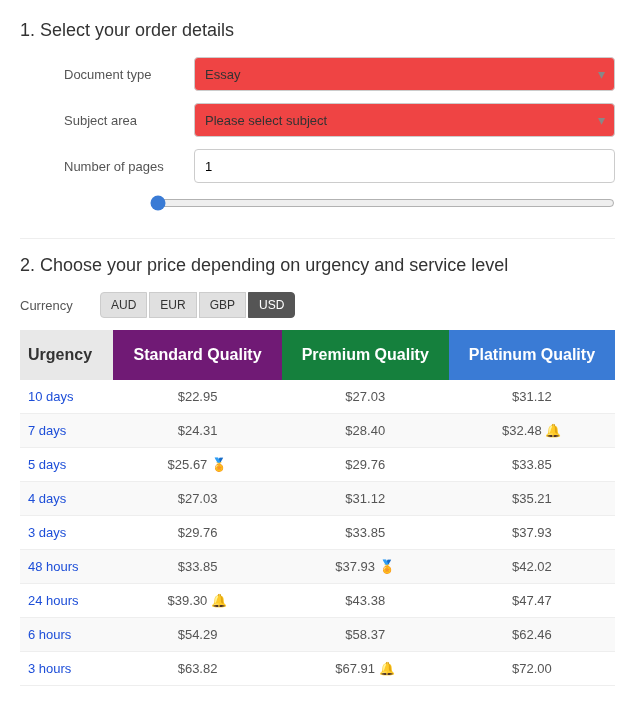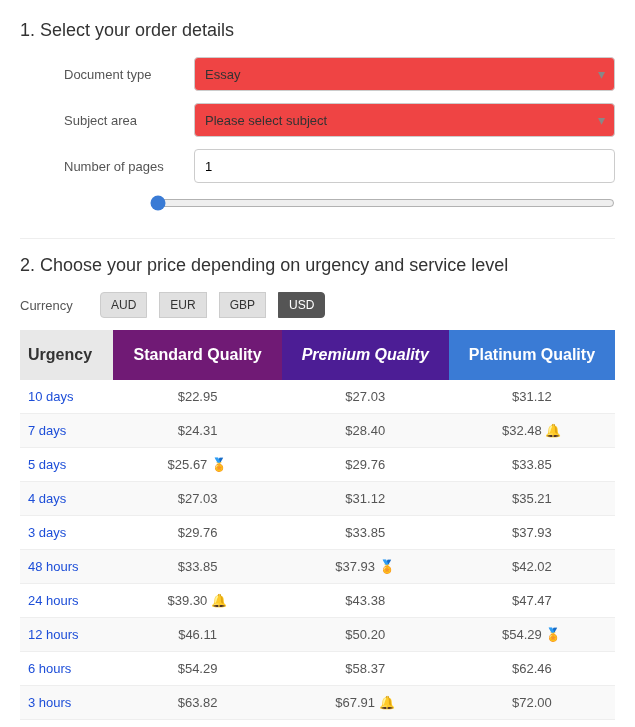--- a/index.html
+++ b/index.html
@@ -96,21 +96,21 @@
       align-items: center;
       margin-bottom: 12px;
     }
     .currency-label {
       width: 80px;
       font-size: 13px;
       color: #555;
     }
     .currency-buttons {
       display: flex;
-      gap: 12px;
+      gap: 2px;
     }
     .currency-btn {
       padding: 5px 10px;
       border: 1px solid #ccc;
       background: #e0e0e0;
       font-size: 12px;
       cursor: pointer;
       color: #333;
     }
     .currency-btn.active {
@@ -133,21 +133,21 @@
       font-size: 16px;
       margin-top: 16px;
     }
     thead th:first-child {
       background: #e8e8e8;
       color: #333;
       text-align: left;
       font-weight: bold;
     }
     .col-standard { background: #701a75; }
-    .col-premium { background: #4c1d95; font-style: italic; }
+    .col-premium { background: #15803d; }
     .col-platinum { background: #3a7bd5; }
     tbody tr {
       border-bottom: 1px solid #eee;
     }
     tbody tr:nth-child(even) { background: #f9f9f9; }
     tbody td {
       padding: 9px 8px;
       text-align: center;
       color: #555;
     }
@@ -260,26 +260,20 @@
       <td>$37.93<span class="badge-icon badge-green">🏅</span></td>
       <td>$42.02</td>
     </tr>
         <tr>
       <td>24 hours</td>
       <td>$39.30<span class="badge-icon badge-yellow">🔔</span></td>
       <td>$43.38</td>
       <td>$47.47</td>
     </tr>
         <tr>
-      <td>12 hours</td>
-      <td>$46.11</td>
-      <td>$50.20</td>
-      <td>$54.29<span class="badge-icon badge-green">🏅</span></td>
-    </tr>
-        <tr>
       <td>6 hours</td>
       <td>$54.29</td>
       <td>$58.37</td>
       <td>$62.46</td>
     </tr>
         <tr>
       <td>3 hours</td>
       <td>$63.82</td>
       <td>$67.91<span class="badge-icon badge-yellow">🔔</span></td>
       <td>$72.00</td>

